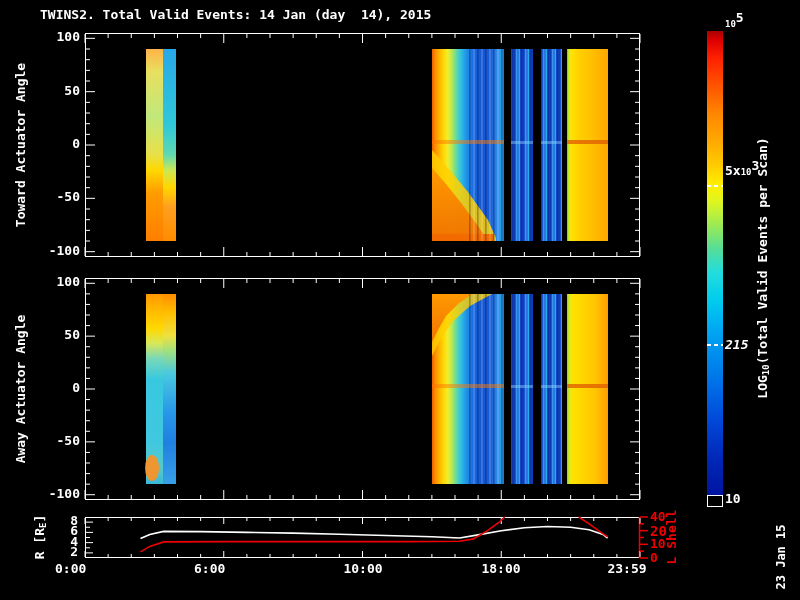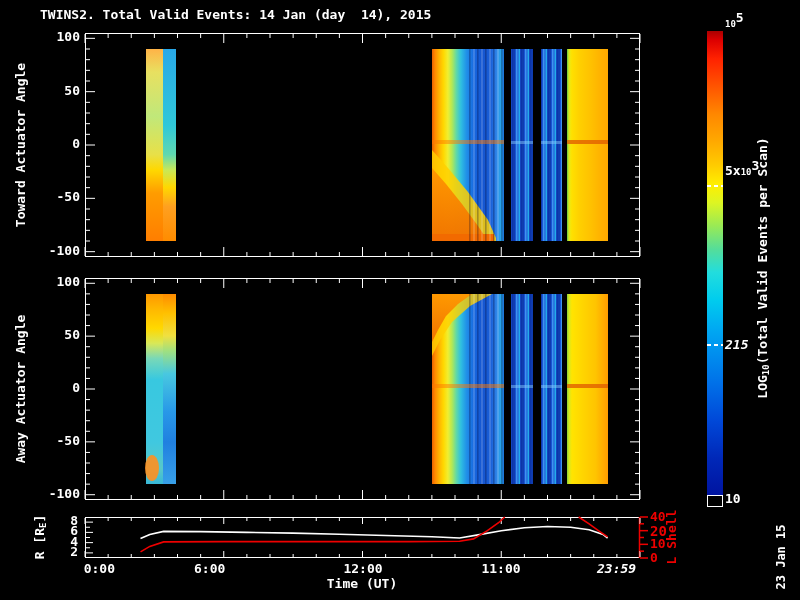--- a/index.html
+++ b/index.html
@@ -446,21 +446,20 @@
 
   <div class="lbl rot" style="left:21px;top:145px;">Toward Actuator Angle</div>
   <div class="lbl rot" style="left:21px;top:389px;">Away Actuator Angle</div>
 
   <div id="p1-yticks"></div>
   <div id="p2-yticks"></div>
   <div id="xticks"></div>
   <div id="rticks"></div>
   <div id="lticks"></div>
 
-  <div class="lbl" style="left:282px;top:577px;width:160px;text-align:center;">Time (UT)</div>
 
   <div class="lbl rot" style="left:40px;top:537px;"><span>R [R</span><span class="subE">E</span><span>]</span></div>
   <div class="lbl rot red" style="left:672px;top:537px;">L Shell</div>
 
   <div class="lbl" style="left:725px;top:16px;"><span class="b10">10</span><span class="sup">5</span></div>
   <div class="lbl" style="left:725px;top:164px;"><span>5x</span><span class="b10">10</span><span class="sup">3</span></div>
   <div class="lbl" style="left:725px;top:338px;font-style:italic;">215</div>
   <div class="lbl" style="left:725px;top:492px;">10</div>
 
   <div class="lbl rot" style="left:763px;top:268px;"><span>LOG</span><span class="subE">10</span><span>(Total Valid Events per Scan)</span></div>
@@ -469,25 +468,25 @@
 <div class="tick" style="left: 44px; width: 36px; text-align: right; top: 30px; position: absolute; font-size: 13px; line-height: 14px;">100</div>
     <div class="tick" style="left: 44px; width: 36px; text-align: right; top: 275px; position: absolute; font-size: 13px; line-height: 14px;">100</div>
     <div class="tick" style="left: 44px; width: 36px; text-align: right; top: 84px; position: absolute; font-size: 13px; line-height: 14px;">50</div>
     <div class="tick" style="left: 44px; width: 36px; text-align: right; top: 328px; position: absolute; font-size: 13px; line-height: 14px;">50</div>
     <div class="tick" style="left: 44px; width: 36px; text-align: right; top: 137px; position: absolute; font-size: 13px; line-height: 14px;">0</div>
     <div class="tick" style="left: 44px; width: 36px; text-align: right; top: 381px; position: absolute; font-size: 13px; line-height: 14px;">0</div>
     <div class="tick" style="left: 44px; width: 36px; text-align: right; top: 190px; position: absolute; font-size: 13px; line-height: 14px;">-50</div>
     <div class="tick" style="left: 44px; width: 36px; text-align: right; top: 434px; position: absolute; font-size: 13px; line-height: 14px;">-50</div>
     <div class="tick" style="left: 44px; width: 36px; text-align: right; top: 244px; position: absolute; font-size: 13px; line-height: 14px;">-100</div>
     <div class="tick" style="left: 44px; width: 36px; text-align: right; top: 487px; position: absolute; font-size: 13px; line-height: 14px;">-100</div>
-    <div class="tick" style="left: 55px; width: 60px; text-align: right; top: 562px; position: absolute; font-size: 13px; line-height: 14px;">0:00</div>
+    <div class="tick" style="left: 55px; width: 60px; text-align: left; top: 562px; position: absolute; font-size: 13px; line-height: 14px;">0:00</div>
     <div class="tick" style="left: 194px; width: 60px; text-align: left; top: 562px; position: absolute; font-size: 13px; line-height: 14px;">6:00</div>
-    <div class="tick" style="left: 333px; width: 60px; text-align: center; top: 562px; position: absolute; font-size: 13px; line-height: 14px;">12:00</div>
-    <div class="tick" style="left: 471px; width: 60px; text-align: center; top: 562px; position: absolute; font-size: 13px; line-height: 14px;">11:00</div>
-    <div class="tick" style="left: 597px; width: 60px; top: 562px; position: absolute; font-size: 13px; line-height: 14px; font-style: italic;">23:59</div>
+    <div class="tick" style="left: 333px; width: 60px; text-align: center; top: 562px; position: absolute; font-size: 13px; line-height: 14px;">10:00</div>
+    <div class="tick" style="left: 471px; width: 60px; text-align: center; top: 562px; position: absolute; font-size: 13px; line-height: 14px;">18:00</div>
+    <div class="tick" style="left: 597px; width: 60px; text-align: center; top: 562px; position: absolute; font-size: 13px; line-height: 14px;">23:59</div>
     <div class="tick" style="left: 52px; width: 26px; text-align: right; top: 514px; position: absolute; font-size: 13px; line-height: 14px;">8</div>
     <div class="tick" style="left: 52px; width: 26px; text-align: right; top: 524px; position: absolute; font-size: 13px; line-height: 14px;">6</div>
     <div class="tick" style="left: 52px; width: 26px; text-align: right; top: 535px; position: absolute; font-size: 13px; line-height: 14px;">4</div>
     <div class="tick" style="left: 52px; width: 26px; text-align: right; top: 545px; position: absolute; font-size: 13px; line-height: 14px;">2</div>
     <div style="position: absolute; left: 650px; width: 30px; font-size: 13px; line-height: 14px; color: rgb(238, 0, 0); top: 510px;">40</div>
     <div style="position: absolute; left: 650px; width: 30px; font-size: 14px; line-height: 14px; color: rgb(238, 0, 0); top: 524px;">20</div>
     <div style="position: absolute; left: 650px; width: 30px; font-size: 13px; line-height: 14px; color: rgb(238, 0, 0); top: 537px;">10</div>
     <div style="position: absolute; left: 650px; width: 30px; font-size: 13px; line-height: 14px; color: rgb(238, 0, 0); top: 551px;">0</div>
   </div>
 

